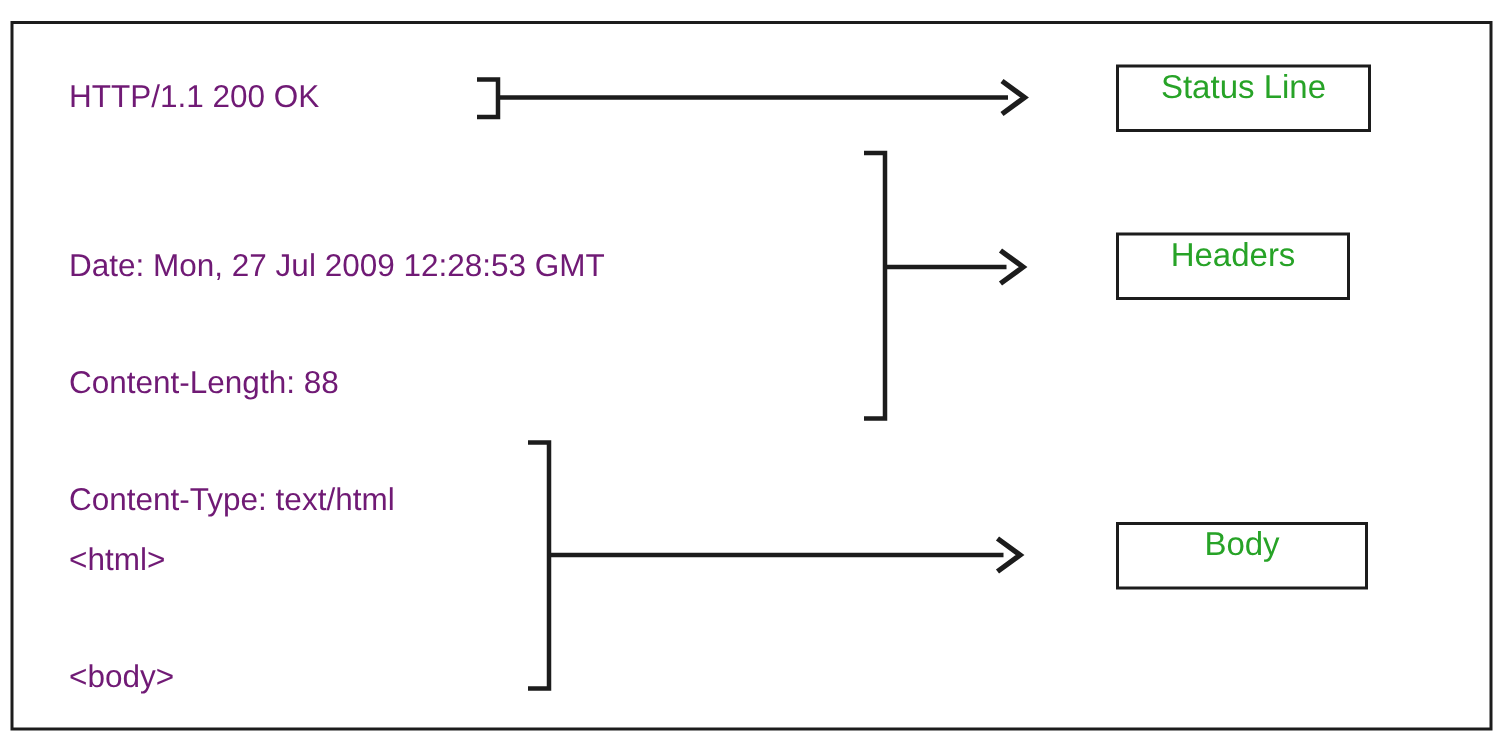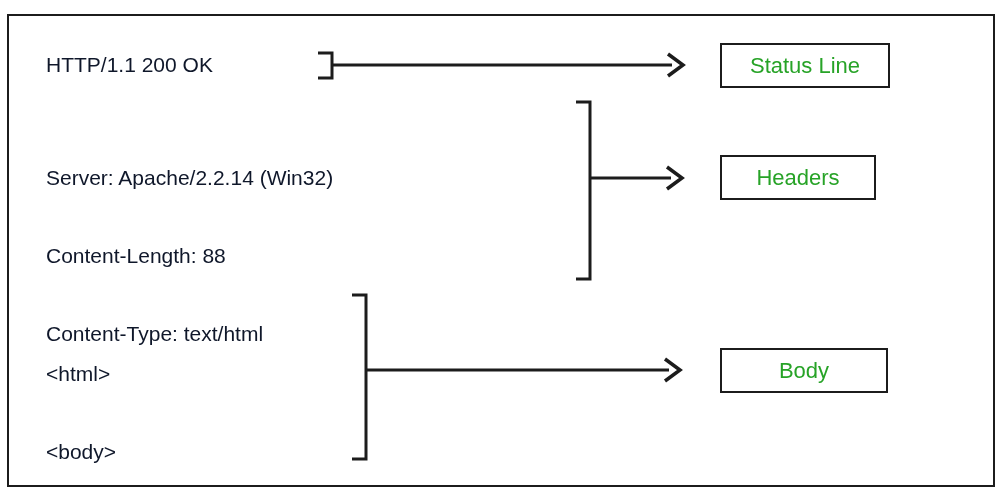--- a/index.html
+++ b/index.html
@@ -19,21 +19,21 @@
     left: 7px;
     top: 14px;
     width: 988px;
     height: 473px;
     border: 2px solid #1c1c1c;
     box-sizing: border-box;
     background: #ffffff;
   }
   .green-text {
     position: absolute;
-    color: #0f172a;
+    color: #701a75;
     font-size: 21px;
     line-height: 26px;
     white-space: pre;
   }
   #status-line-text { left: 46px; top: 52px; }
   #headers-text     { left: 46px; top: 113px; }
   #body-text        { left: 46px; top: 309px; }
 
   .diagram-svg {
     position: absolute;
@@ -41,38 +41,38 @@
     top: 0;
     width: 1007px;
     height: 499px;
   }
   .label-box {
     position: absolute;
     border: 2px solid #1c1c1c;
     box-sizing: border-box;
     background: #ffffff;
     display: flex;
-    align-items: center;
     justify-content: center;
     color: #27a327;
     font-size: 22px;
+    margin-left: 24px;
   }
   #status-line-box { left: 720px; top: 43px;  width: 170px; height: 45px; }
   #headers-box     { left: 720px; top: 155px; width: 156px; height: 45px; }
   #body-box        { left: 720px; top: 348px; width: 168px; height: 45px; }
 </style>
 </head>
 <body>
 
 <div class="outer-frame"></div>
 
 <div id="status-line-text" class="green-text">HTTP/1.1 200 OK</div>
 
 <div id="headers-text" class="green-text">
-  <div>Server: Apache/2.2.14 (Win32)</div>
+  <div>Date: Mon, 27 Jul 2009 12:28:53 GMT</div>
   <div>Content-Length: 88</div>
   <div>Content-Type: text/html</div>
   
 </div>
 
 <div id="body-text" class="green-text">
   <div>&lt;html&gt;</div>
   <div>&lt;body&gt;</div>
   
   

